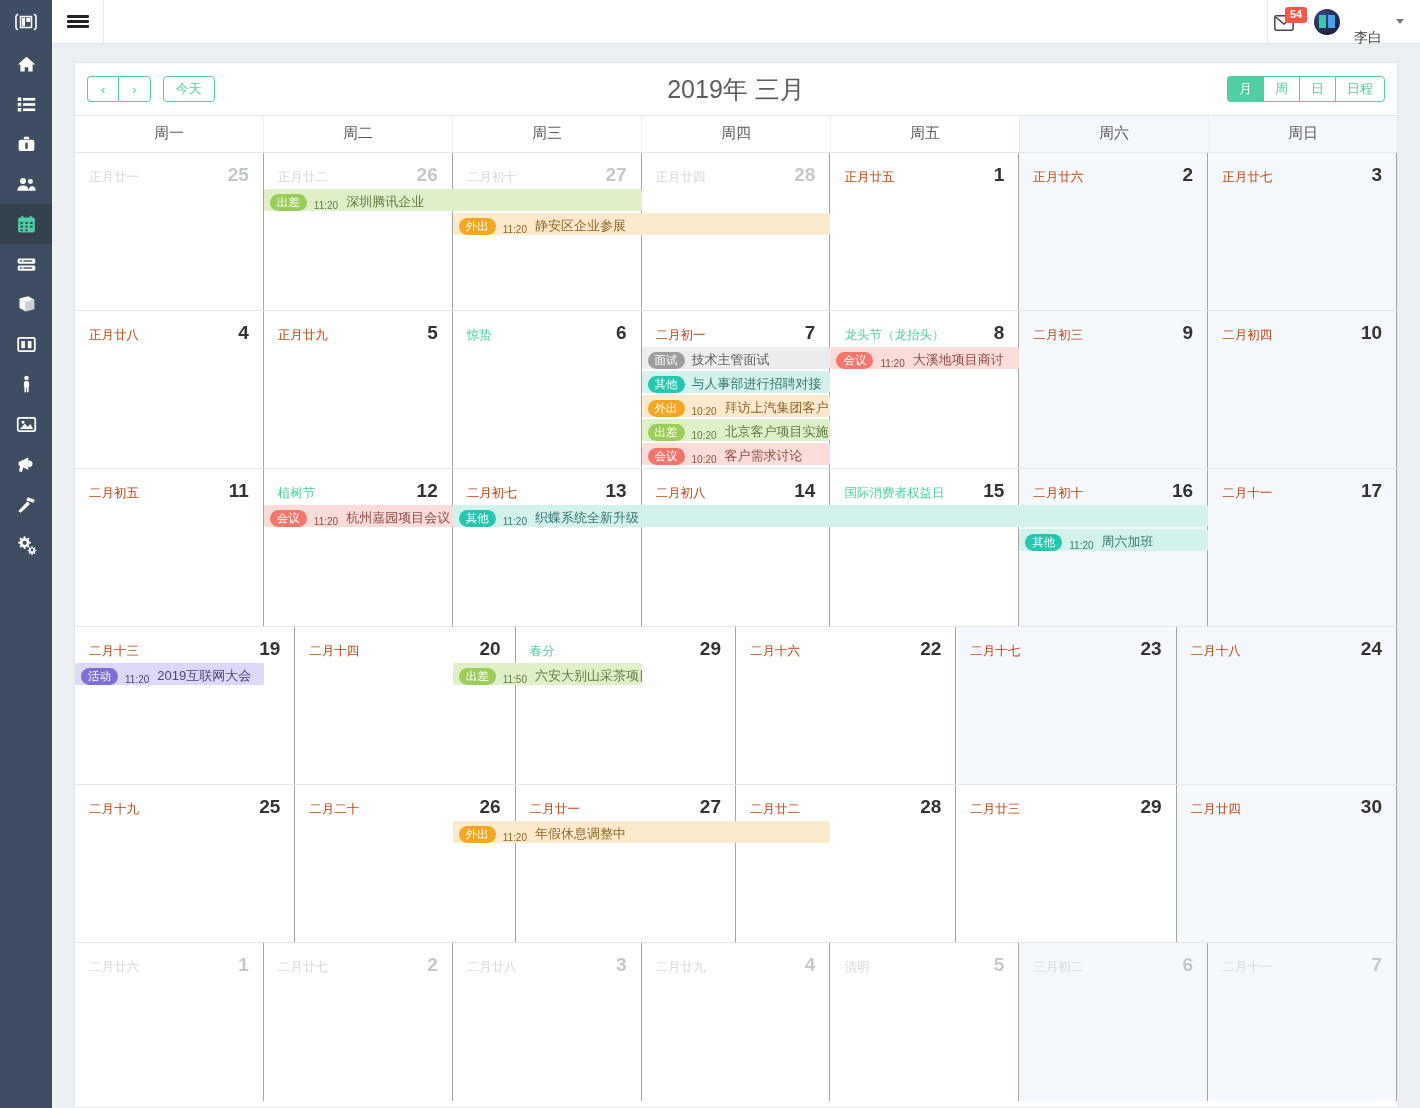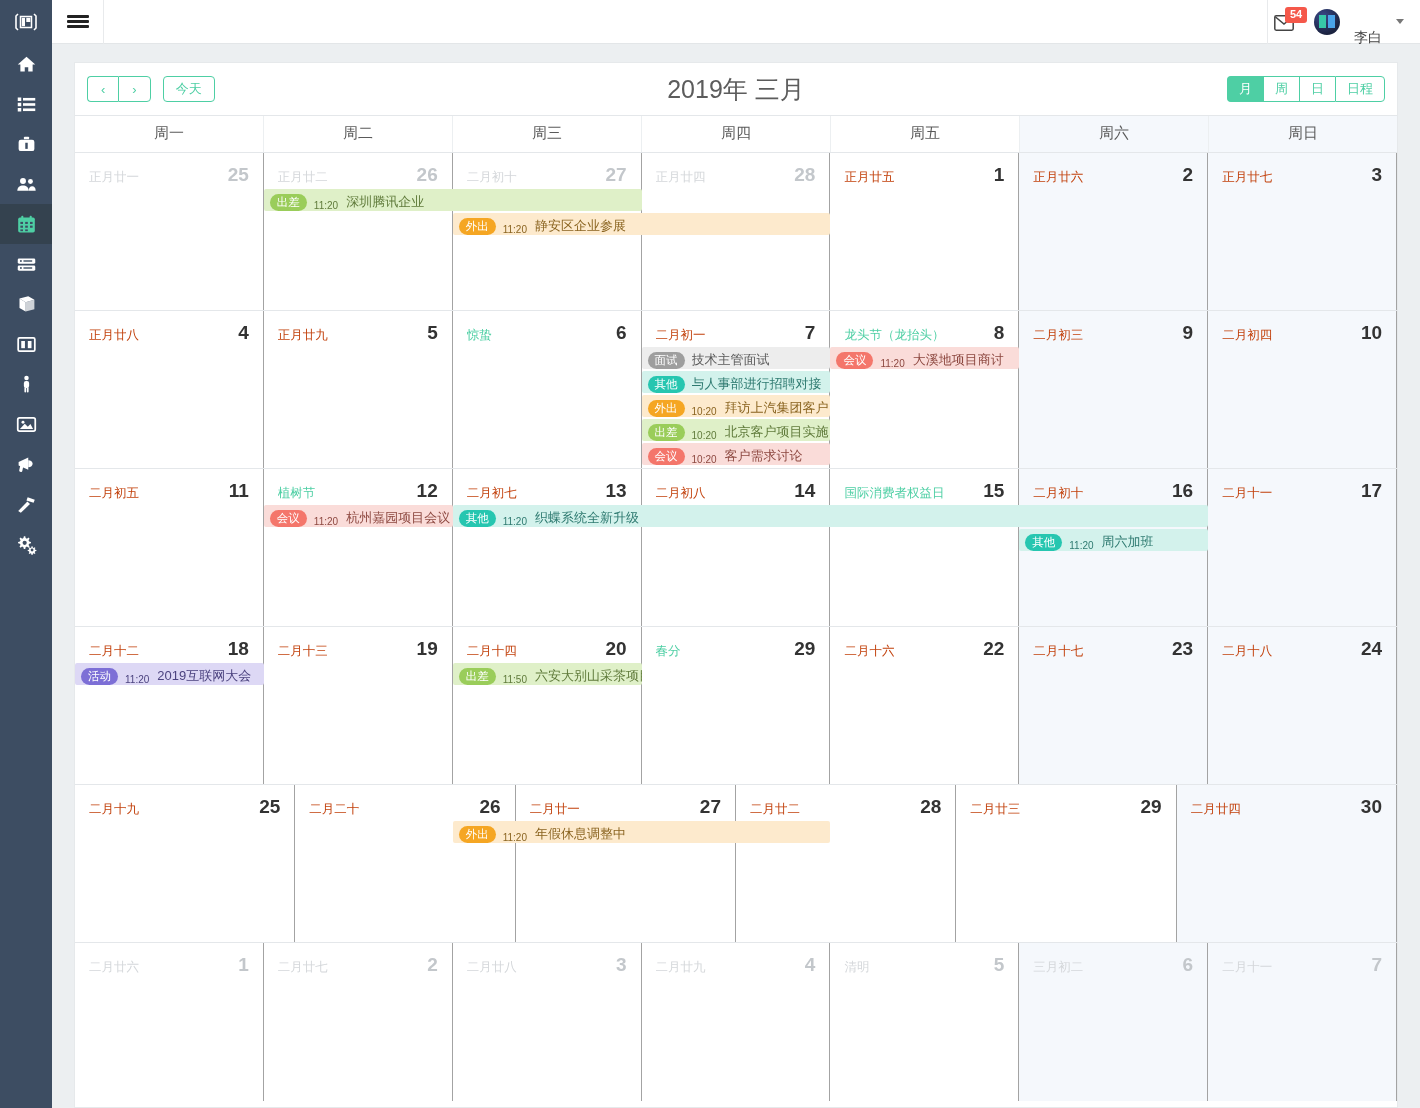--- a/index.html
+++ b/index.html
@@ -515,26 +515,20 @@
               <div class="ev" style="left: 71.4286%; width: 14.2857%; top: 24px; background: rgb(211, 242, 236); color: rgb(46, 122, 112);">
                 <span class="tag" style="background:#26c6b0">其他</span>
                 <span class="time">11:20</span>
                 <span class="ttl">周六加班</span>
               </div>
             </div>
           </div>
           <div class="wk-row">
             <div class="day-cell">
               <div class="day-head">
-                <span class="lunar">二月十二</span>
-                <span class="daynum">18</span>
-              </div>
-            </div>
-            <div class="day-cell">
-              <div class="day-head">
                 <span class="lunar">二月十三</span>
                 <span class="daynum">19</span>
               </div>
             </div>
             <div class="day-cell">
               <div class="day-head">
                 <span class="lunar">二月十四</span>
                 <span class="daynum">20</span>
               </div>
             </div>

